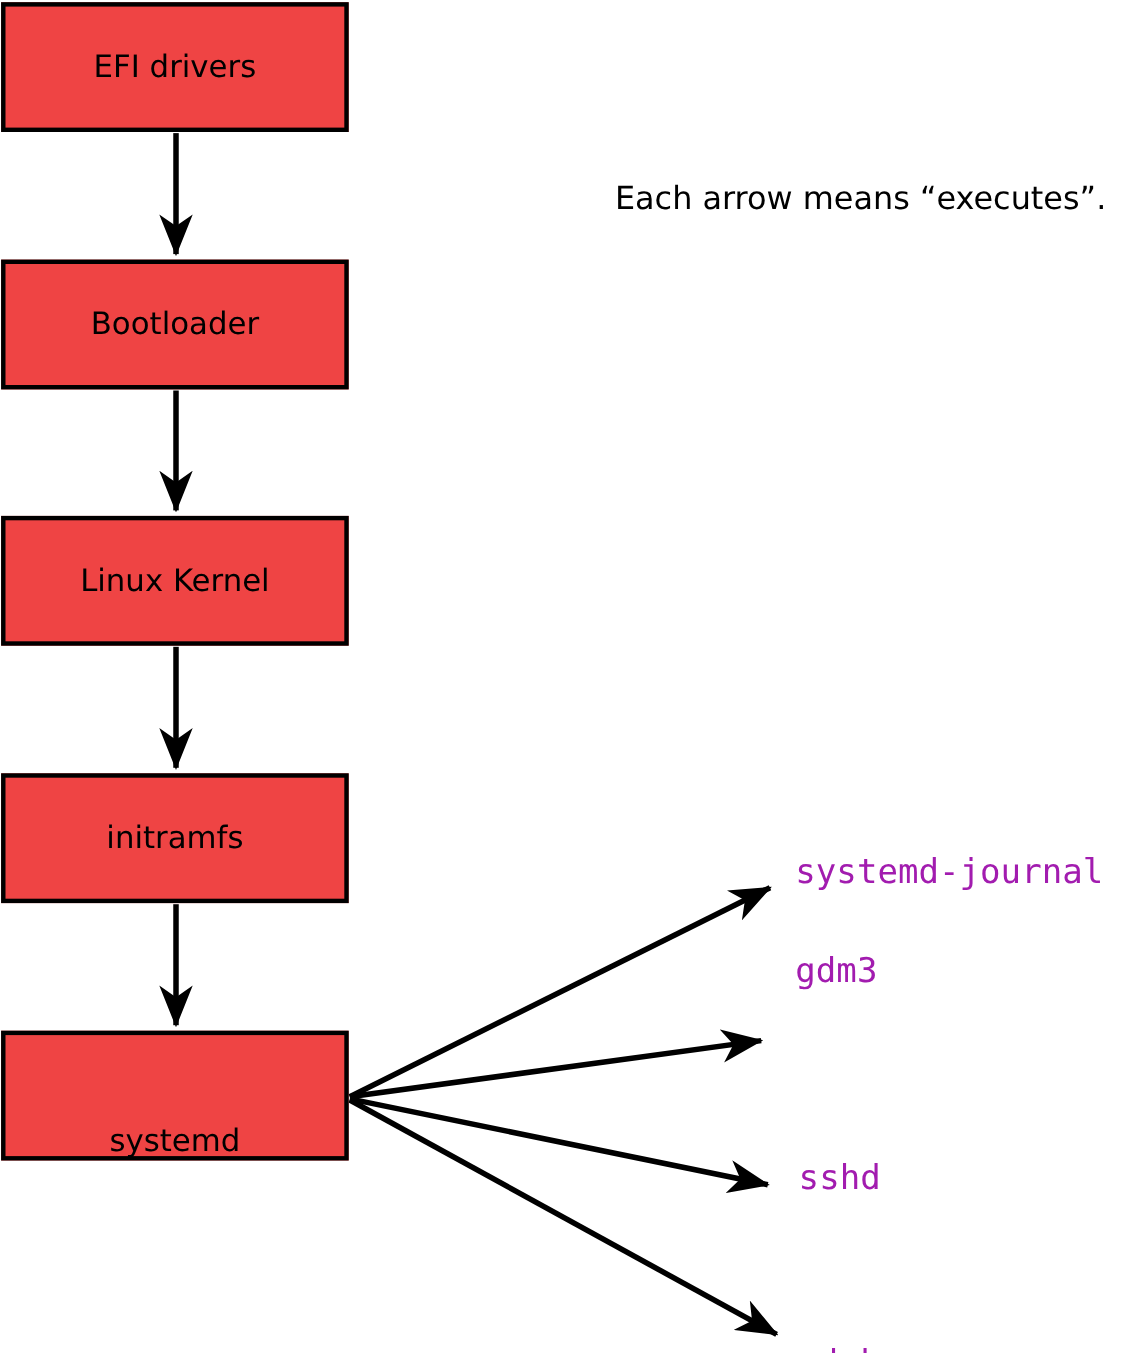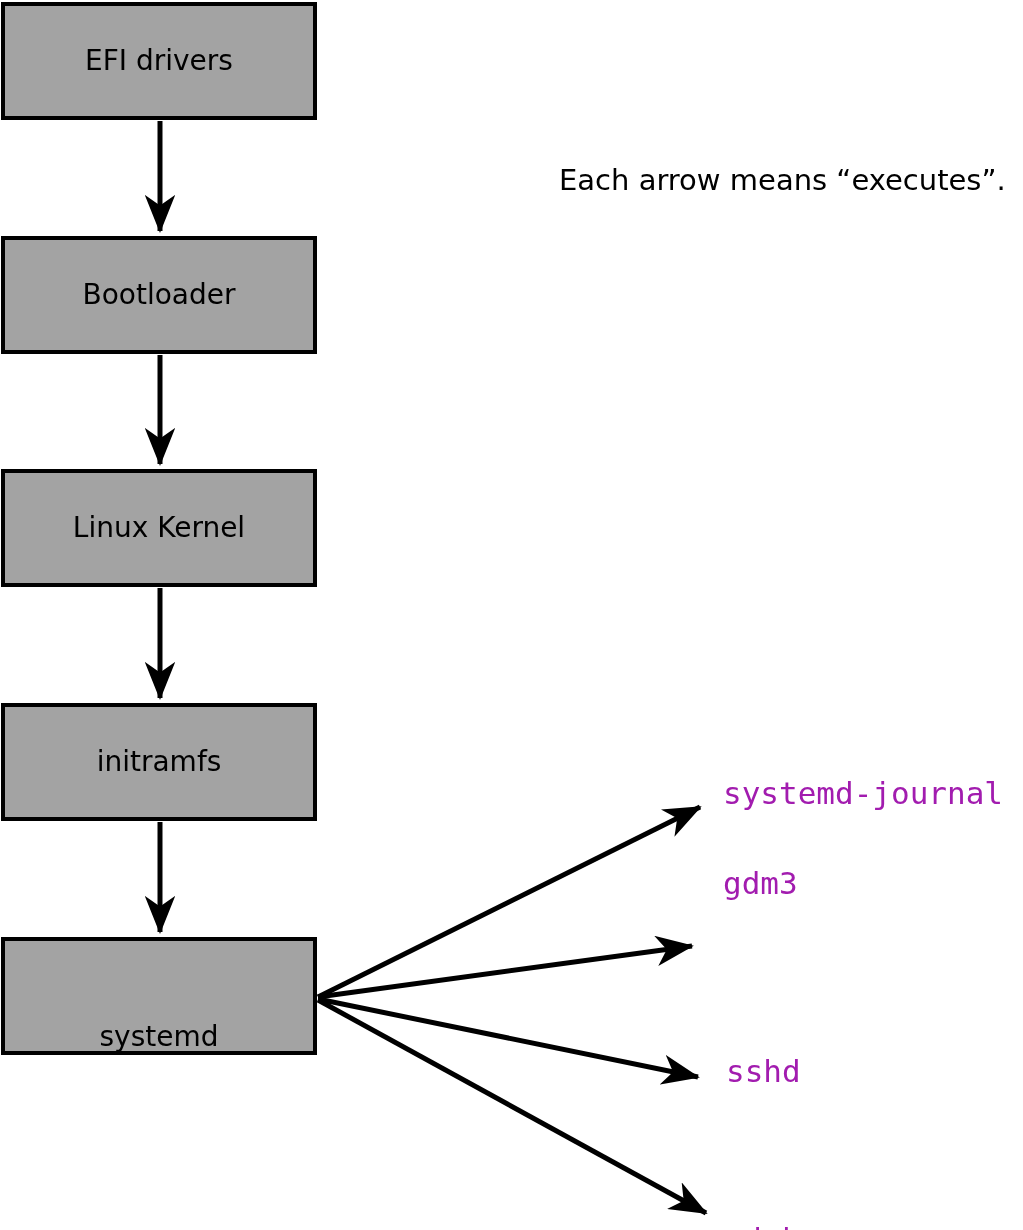--- a/index.html
+++ b/index.html
@@ -23,21 +23,21 @@
     width: 1023px;
     height: 1230px;
     pointer-events: none;
   }
   .node {
     position: absolute;
     left: 1px;
     width: 308px;
     height: 110px;
     border: 4px solid #000000;
-    background: #a3a3a3;
+    background: #ef4444;
     display: flex;
     align-items: center;
     justify-content: center;
   }
   .node-label {
     font-family: "DejaVu Sans", sans-serif;
     font-size: 28px;
     line-height: 1;
     color: #000000;
     white-space: nowrap;

